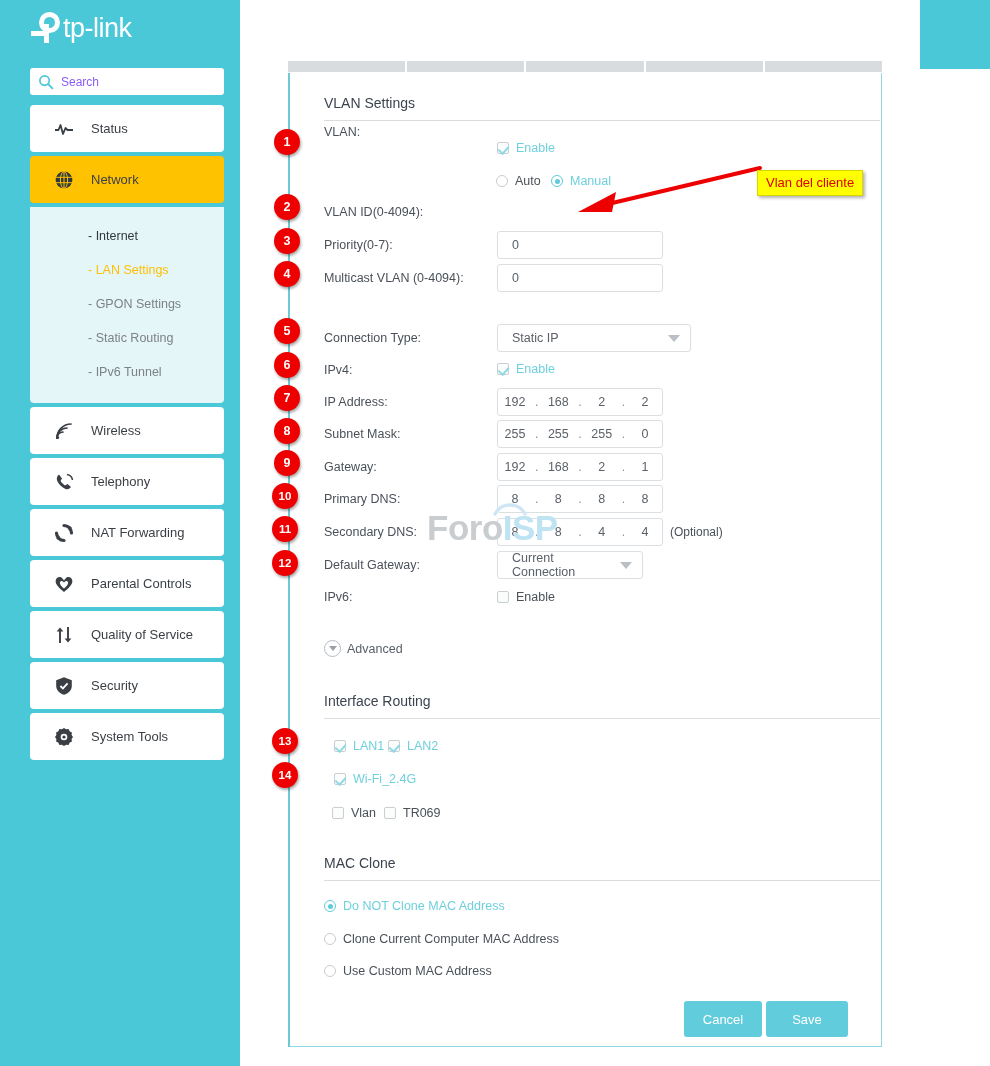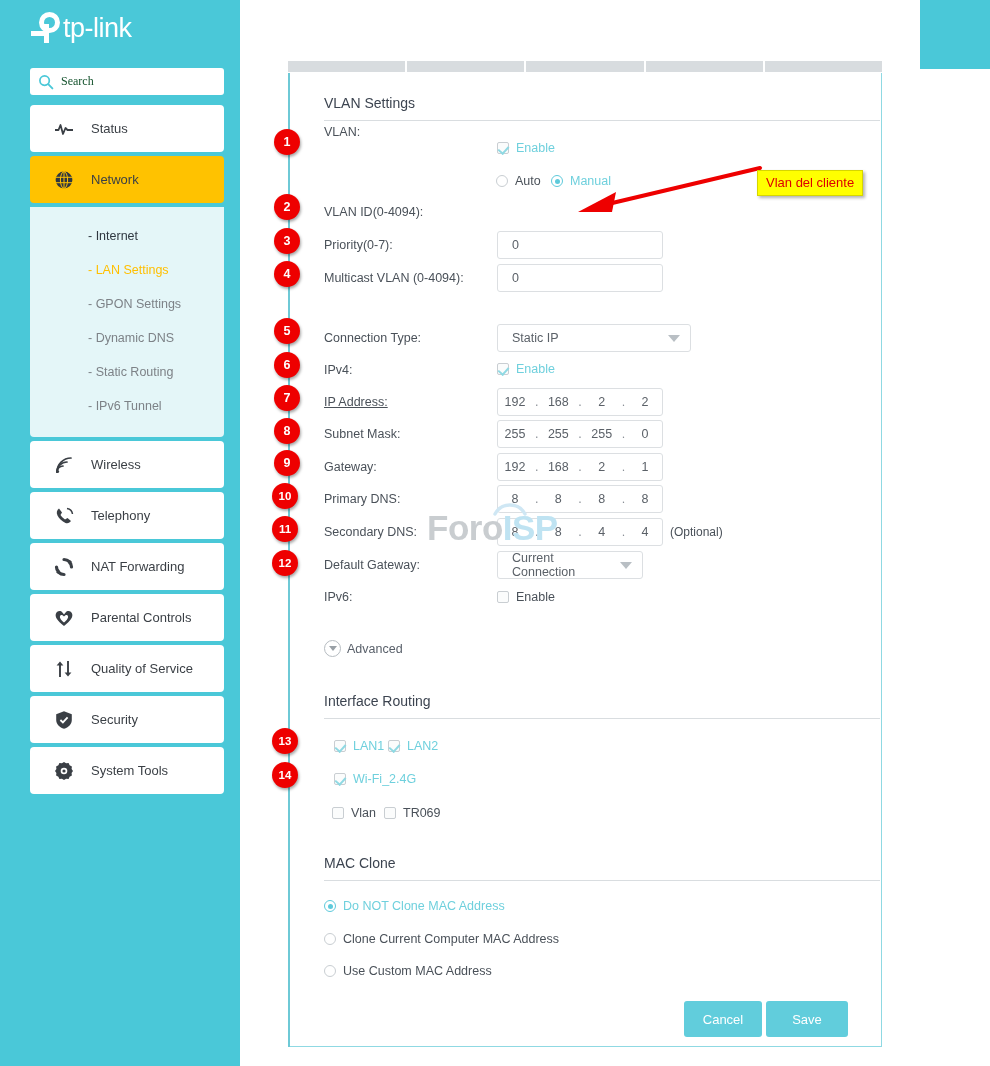--- a/index.html
+++ b/index.html
@@ -71,21 +71,21 @@
   .hdr-btn .glyph { display: block; height: 22px; margin-bottom: 4px; }
   .hdr-btn svg { display: block; margin: 0 auto; }
 
   
   .search-box {
     position: absolute; left: 30px; top: 68px; width: 194px; height: 27px;
     background: #ffffff; border-radius: 3px; display: flex; align-items: center;
     padding: 0 8px; gap: 7px;
   }
   .search-box svg { flex: none; }
-  .search-box .ph { color: #14532d; font-size: 12px; font-family: Liberation Serif, serif; }
+  .search-box .ph { color: #8b5cf6; font-size: 12px; }
 
   
   .sidebar { position: absolute; left: 30px; top: 105px; width: 194px; }
   .side-item {
     background: #ffffff; border-radius: 4px; height: 47px; margin-bottom: 4px;
     display: flex; align-items: center; padding-left: 24px; gap: 17px; cursor: pointer;
   }
   .side-item.active { background: #ffc200; }
   .side-item .ico { width: 20px; height: 20px; flex: none; color: #3a3f45; display: block; }
   .side-item .nm { font-size: 13px; color: #3a3f45; }
@@ -312,21 +312,20 @@
             <path d="M10 1.6 V18.4"></path>
         </g>
       </svg>
       <span class="nm">Network</span>
     </div>
 
     <div class="submenu">
       <div class="sub-item cur">- Internet</div>
       <div class="sub-item sel">- LAN Settings</div>
       <div class="sub-item">- GPON Settings</div>
-      <div class="sub-item">- Dynamic DNS</div>
       <div class="sub-item">- Static Routing</div>
       <div class="sub-item">- IPv6 Tunnel</div>
     </div>
 
     <div class="side-item">
       <svg class="ico" viewBox="0 0 20 20">
         <g fill="none" stroke="#3a3f45" stroke-width="1.7" stroke-linecap="round">
           <path d="M3 17 A14 14 0 0 1 17 3"></path>
           <path d="M3 17 A10 10 0 0 1 13 7"></path>
           <path d="M3 17 A6 6 0 0 1 9 11"></path>
@@ -438,21 +437,21 @@
     <span class="val">Static IP</span>
     <span class="arr"></span>
   </div>
 
   <div class="f-label" style="left:324px; top:363px;">IPv4:</div>
   <div class="chk-row teal" style="left:497px; top:362px;">
     <span class="chk on"></span>
     <span class="tx">Enable</span>
   </div>
 
-  <div class="f-label" style="left:324px; top:395px;text-decoration:underline;">IP Address:</div>
+  <div class="f-label" style="left:324px; top:395px;">IP Address:</div>
   <div class="ipbox" style="left:497px; top:388px; width:166px;">
     <span class="oct">192</span>
     <span class="dot">.</span>
     <span class="oct">168</span>
     <span class="dot">.</span>
     <span class="oct">2</span>
     <span class="dot">.</span>
     <span class="oct">2</span>
   </div>
 

